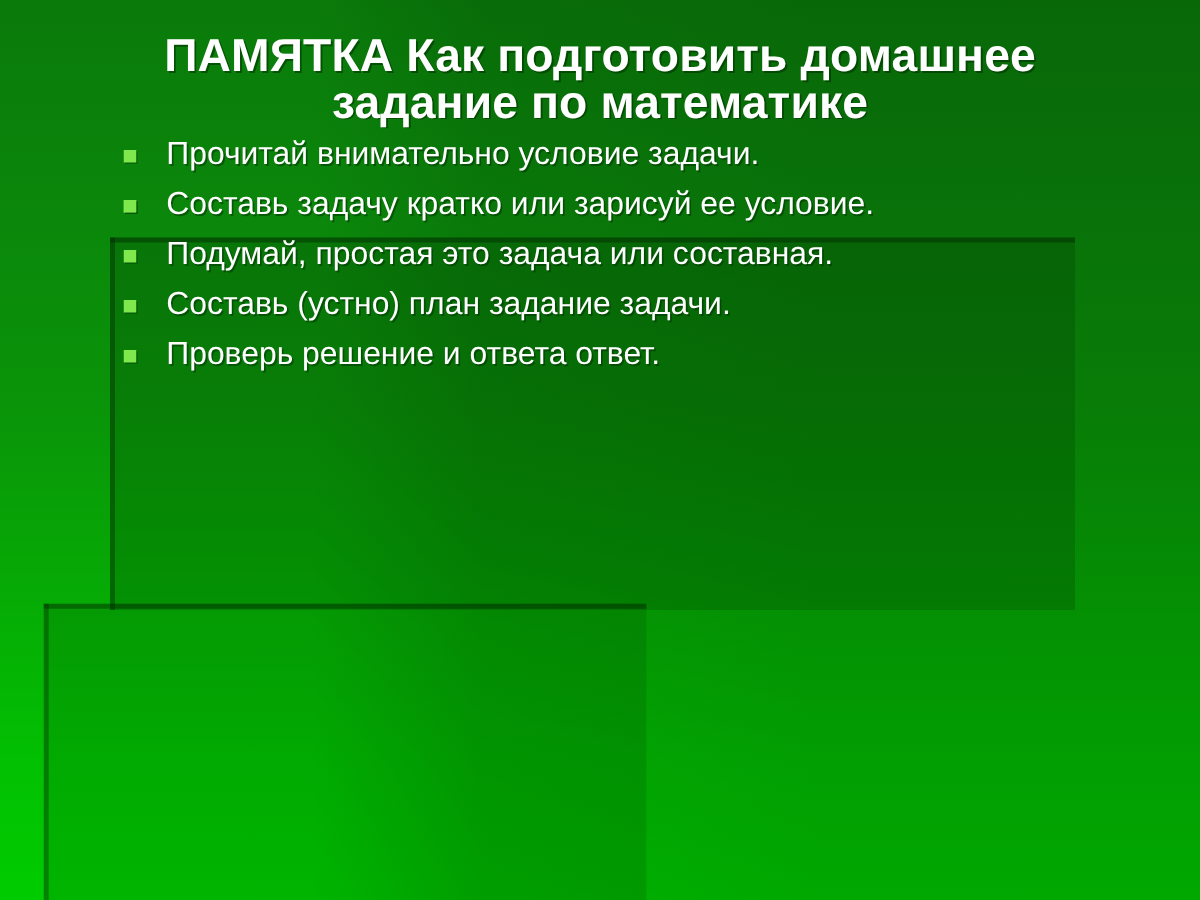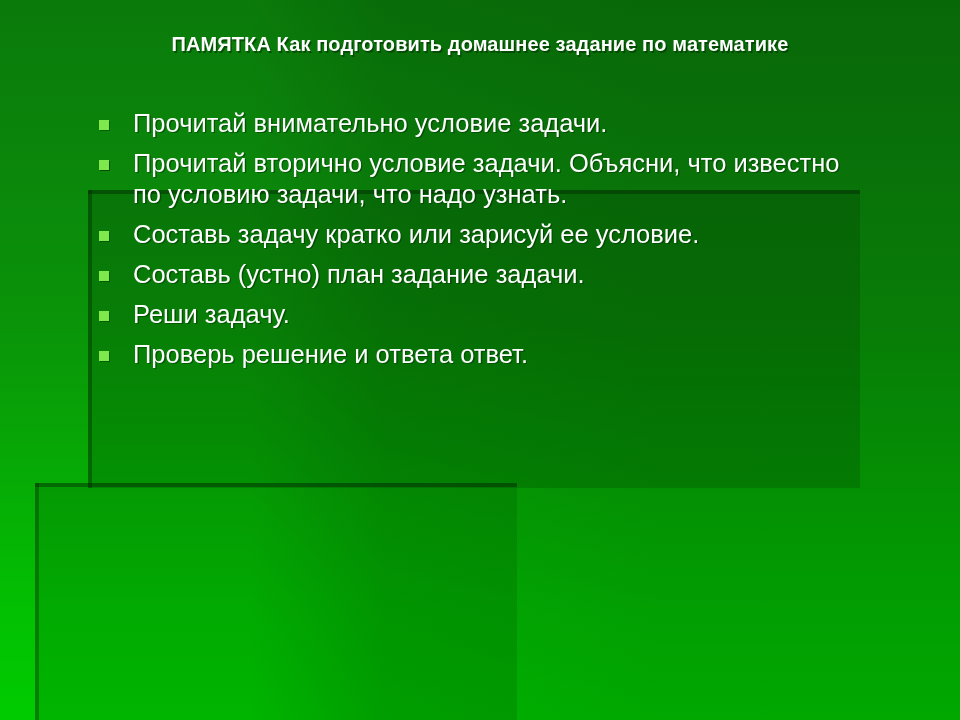--- a/index.html
+++ b/index.html
@@ -86,21 +86,21 @@
   }
 
   
   .title {
     position: absolute;
     left: 70px;
     top: 26px;
     width: 820px;
     text-align: center;
     color: #ffffff;
-    font-size: 20px;
+    font-size: 37px;
     font-weight: bold;
     line-height: 37px;
     letter-spacing: 0.1px;
     text-shadow: 1.5px 1.5px 0 rgba(0, 45, 0, 0.55);
     white-space: pre-line;
   }
 
   
   .bullet-list {
     position: absolute;
@@ -145,33 +145,29 @@
   <ul class="bullet-list">
     <li class="bullet-item">
       <span class="bullet-marker"></span>
       <span>Прочитай внимательно условие задачи.</span>
     </li>
     <li class="bullet-item">
       <span class="bullet-marker"></span>
     </li>
     <li class="bullet-item">
       <span class="bullet-marker"></span>
-      <span>Прочитай вторично условие задачи. Объясни, что известно по условию задачи, что надо узнать.</span>
-    </li>
-    <li class="bullet-item">
-      <span class="bullet-marker"></span>
       <span>Составь задачу кратко или зарисуй ее условие.</span>
     </li>
     <li class="bullet-item">
       <span class="bullet-marker"></span>
-      <span>Составь (устно) план задание задачи.</span>
+      <span>Подумай, простая это задача или составная.</span>
     </li>
     <li class="bullet-item">
       <span class="bullet-marker"></span>
-      <span>Реши задачу.</span>
+      <span>Составь (устно) план задание задачи.</span>
     </li>
     <li class="bullet-item">
       <span class="bullet-marker"></span>
       <span>Проверь решение и ответа ответ.</span>
     </li>
   </ul>
 
 </div>
 
 </body></html>

